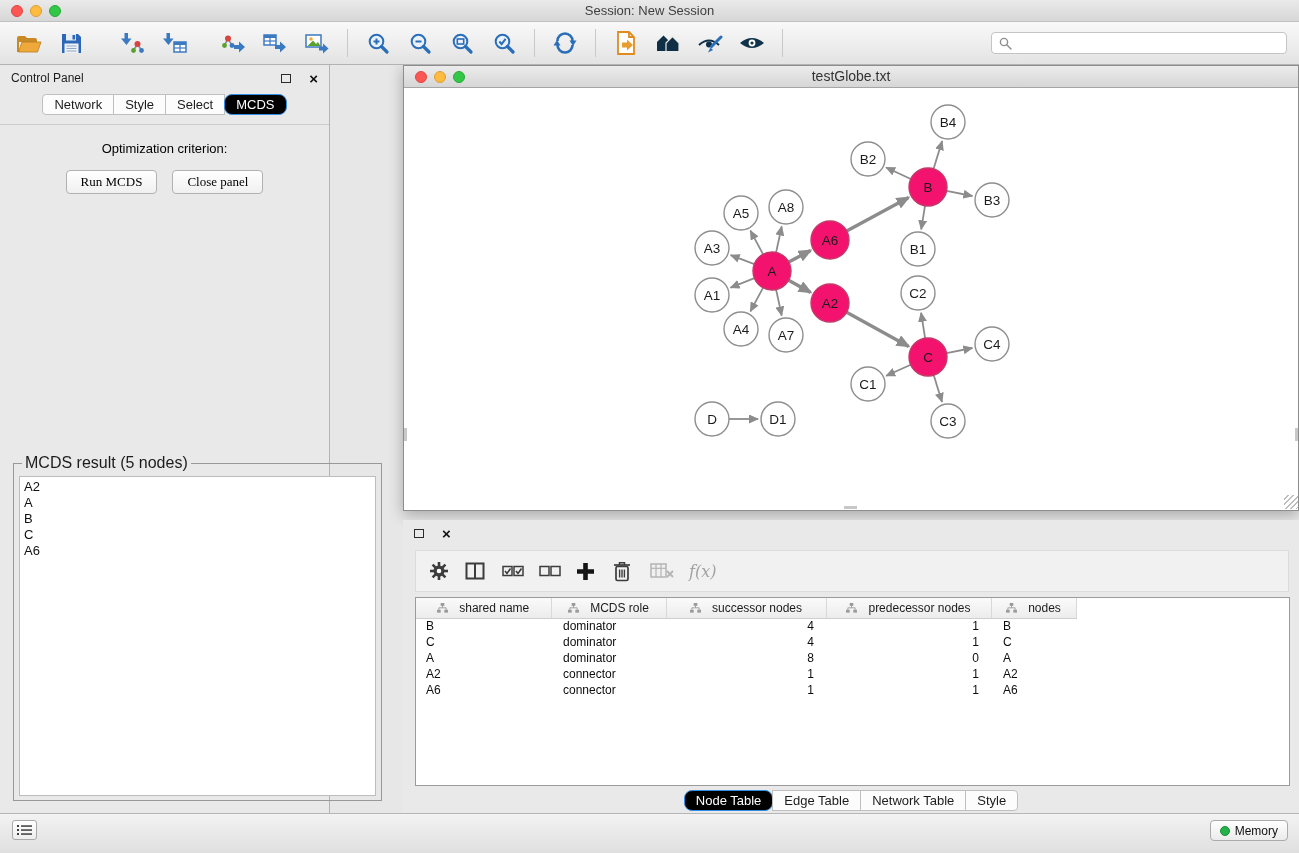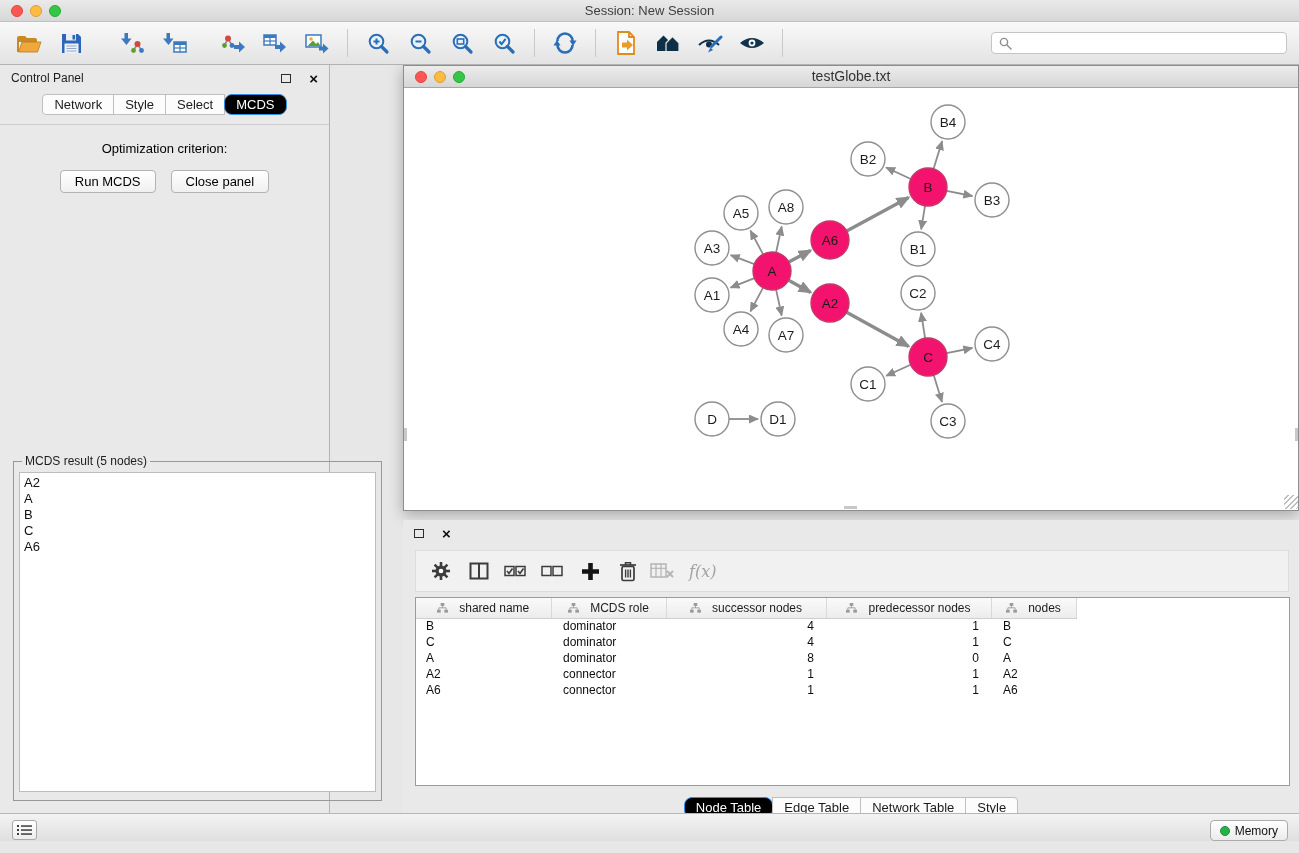--- a/index.html
+++ b/index.html
@@ -33,53 +33,53 @@
 .cp-tab{font-size:13px;color:#1c1c1c;background:#fcfcfc;border:1px solid #bfbfbf;padding:2px 11px;margin-left:-1px}
 .cp-tab:first-child{border-top-left-radius:4px;border-bottom-left-radius:4px;margin-left:0}
 .cp-tab:last-child{border-top-right-radius:4px;border-bottom-right-radius:4px}
 .cp-tab.selected{background:#000000;border-color:#2f8fe6;color:#fff;border-radius:8px}
 .cp-divider{height:1px;background:#cdcdcd;margin-top:9px}
 .opt-label{text-align:center;margin-top:16px;font-size:13px;color:#000}
 .dropdown{margin:9px auto 0;width:313px;height:24px;background:#fff;border:1px solid #b2b2b2;border-radius:4px;display:flex;align-items:center;padding:1px}
 .dropdown-text{flex:1;font-size:13px;padding-left:7px;color:#000;white-space:nowrap;overflow:hidden}
 .dropdown-stepper{width:18px;height:20px;border-radius:3px;background:linear-gradient(#82bbfb,#2d80f2);color:#fff;display:flex;flex-direction:column;align-items:center;justify-content:center;font-size:6px;line-height:6px;flex:none}
 .cp-buttons{display:flex;justify-content:center;gap:15px;margin-top:14px}
-.cp-btn{font-family:Liberation Sans, sans-serif;background:linear-gradient(#ffffff,#f0f0f0);border:1px solid #b2b2b2;border-radius:4px;font-size:13px;color:#000;padding:3px 14px}
+.cp-btn{font-family:Liberation Serif, serif;background:linear-gradient(#ffffff,#f0f0f0);border:1px solid #b2b2b2;border-radius:4px;font-size:13px;color:#000;padding:3px 14px}
 .result-box{position:absolute;left:13px;top:389px;width:369px;height:347px;border:1px solid #989898;padding:4px 5px 5px}
-.result-box legend{font-size:12px;color:#1c1c1c;padding:0 3px;margin-left:3px}
+.result-box legend{font-size:16px;color:#1c1c1c;padding:0 3px;margin-left:3px}
 .mcds-list{width:100%;height:320px;background:#fff;border:1px solid #bdbdbd;overflow:hidden;padding:2px 0 0 4px}
 .list-item{font-size:13px;line-height:16px;color:#111}
 
 
 .network-window{position:absolute;left:403px;top:65px;width:896px;height:446px;background:#fff;border:1px solid #8d8d8d;box-shadow:0 4px 14px rgba(0,0,0,.28)}
 .nw-titlebar{position:relative;height:22px;background:linear-gradient(#ececec,#d6d6d6);border-bottom:1px solid #a6a6a6}
 .nw-title{text-align:center;line-height:21px;font-size:14px;color:#333}
 .nw-canvas{position:relative;width:100%;height:421px;background:#fff;overflow:hidden}
 #network-svg{position:absolute;left:0;top:0}
 #network-svg text{font-family:"Liberation Sans",sans-serif}
 .resize-grip{position:absolute;right:0;bottom:0;width:14px;height:14px;background:repeating-linear-gradient(135deg,transparent 0 2.5px,#bdbdbd 2.5px 3.8px)}
 .edge-mark-left{position:absolute;left:0;top:340px;width:3px;height:13px;background:#c8c8c8}
 .edge-mark-right{position:absolute;right:0;top:340px;width:3px;height:13px;background:#c8c8c8}
 .edge-mark-bottom{position:absolute;left:440px;bottom:0;width:13px;height:3px;background:#c8c8c8}
 
 
 .table-panel{position:absolute;left:403px;top:520px;width:896px;height:300px;background:#e9e9e9}
 .tp-toolbar{position:absolute;left:12px;top:30px;right:10px;height:42px;display:flex;align-items:center;gap:13px;padding-left:12px;background:#f1f1f1;border:1px solid #dcdcdc}
-.ttb-btn{display:flex;align-items:center;justify-content:flex-end;height:36px;min-width:24px}
+.ttb-btn{display:flex;align-items:center;justify-content:flex-start;height:36px;min-width:24px}
 .fx-label{font-family:"DejaVu Serif",serif;font-style:italic;font-size:16px;color:#a2a2a2;margin-left:2px}
 .tp-table-wrap{position:absolute;left:12px;top:77px;right:9px;height:189px;background:#fff;border:1px solid #9b9b9b;overflow:hidden}
 .tp-table{border-collapse:collapse;table-layout:fixed}
 .tp-table th{font-weight:normal;font-size:12px;color:#1c1c1c;background:linear-gradient(#fafafa,#ececec);border-right:1px solid #d9d9d9;border-bottom:1px solid #cfcfcf;height:20px;padding:0}
 .th-inner{display:flex;align-items:center;justify-content:center;gap:11px}
 .tp-table td{font-size:12px;color:#0d0d0d;height:16px;padding:0 12px;white-space:nowrap}
 .tp-table td:first-child{padding-left:10px}
-.tp-tabs{position:absolute;left:0;right:0;bottom:2px;display:flex;justify-content:center}
-
-
-.status-bar{position:absolute;left:0;bottom:12px;right:0;height:28px;background:linear-gradient(#f3f3f3,#dfdfdf);border-top:1px solid #b6b6b6}
+.tp-tabs{position:absolute;left:0;right:0;bottom:9px;display:flex;justify-content:center}
+
+
+.status-bar{position:absolute;left:0;bottom:0;right:0;height:40px;background:linear-gradient(#f3f3f3,#dfdfdf);border-top:1px solid #b6b6b6}
 .list-btn{position:absolute;left:12px;top:6px;width:25px;height:20px;background:linear-gradient(#fff,#ededed);border:1px solid #a9a9a9;border-radius:3px;display:flex;align-items:center;justify-content:center}
 .memory-btn{position:absolute;right:11px;top:6px;height:21px;border:1px solid #ababab;border-radius:4px;background:linear-gradient(#ffffff,#ebebeb);display:flex;align-items:center;gap:5px;padding:0 9px;font-size:12px;color:#111}
 .memory-dot{width:10px;height:10px;border-radius:50%;background:#26b24b;border:1px solid #1d8c3a;flex:none}
 </style>
 </head>
 <body>
 
 <div class="titlebar">
   <span class="traffic t-red"></span>
   <span class="traffic t-yellow"></span>

